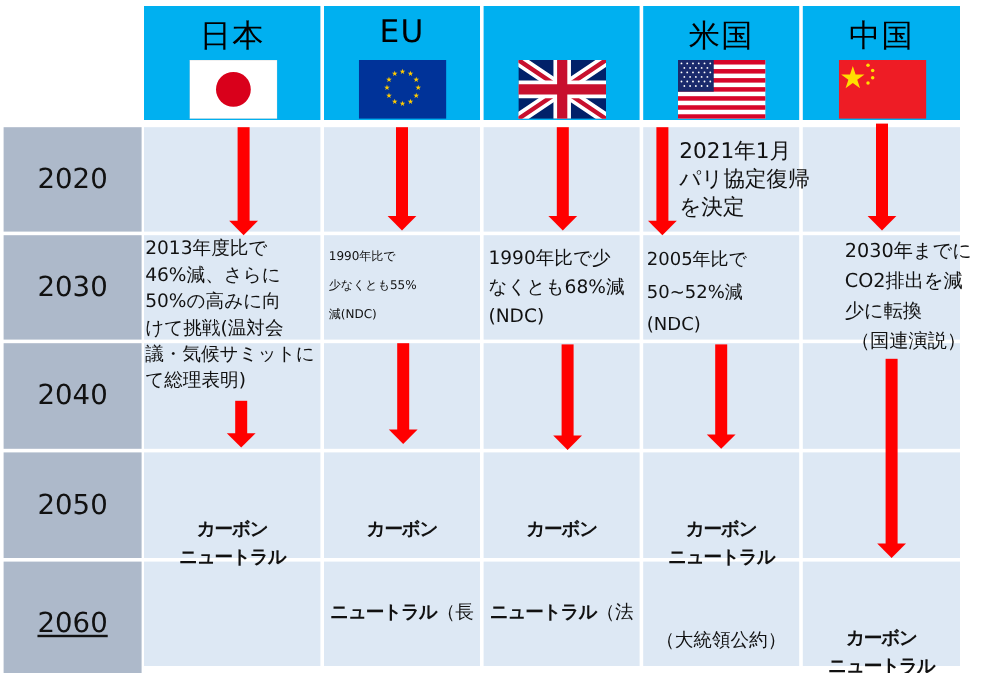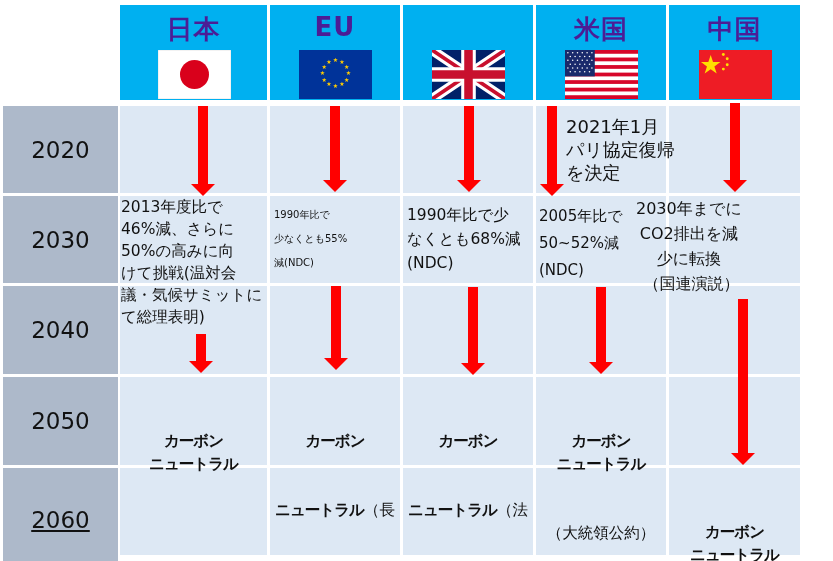--- a/index.html
+++ b/index.html
@@ -1,20 +1,20 @@
 <!DOCTYPE html>
 <html><head>
 <meta charset="utf-8">
 <style>
   * { box-sizing: border-box; margin: 0; padding: 0; }
   html, body { width: 833px; height: 561px; background: #ffffff; overflow: hidden; }
   body { position: relative; font-family: "DejaVu Sans", "Liberation Sans", sans-serif; color: #111; }
 
   .hdr { position: absolute; top: 5px; height: 95px; background: #00b0f0; }
-  .hdr-name { position: absolute; top: 7px; left: 0; right: 0; text-align: center; font-size: 26px; font-weight: bold; color: #4c1d95; letter-spacing: 1px; }
+  .hdr-name { position: absolute; top: 7px; left: 0; right: 0; text-align: center; font-size: 26px; font-weight: normal; color: #000000; letter-spacing: 1px; }
   .flag { position: absolute; top: 45px; width: 73px; height: 49px; left: 50%; margin-left: -36px; }
 
   .yr { position: absolute; left: 3px; width: 115px; background: #adb9ca; display: flex; align-items: center; justify-content: center; font-size: 23px; color: #111; }
   .cell { position: absolute; background: #dde8f4; }
 
   .txt { position: absolute; font-size: 16.5px; line-height: 24px; color: #111; white-space: pre; }
   .cn { position: absolute; text-align: center; font-size: 15.5px; line-height: 23px; white-space: pre; color: #111; }
   .cn .b { font-weight: bold; letter-spacing: -1px; }
 
   .arrow { position: absolute; width: 10px; }
@@ -218,21 +218,21 @@
 て総理表明)</div>
 <div class="txt" style="left:274px; top:203px; font-size:10px; line-height:24px;">1990年比で
 少なくとも55%
 減(NDC)</div>
 <div class="txt" style="left:407px; top:203px; font-size:15.5px; line-height:24px;">1990年比で少
 なくとも68%減
 (NDC)</div>
 <div class="txt" style="left:539px; top:203px; font-size:15px; line-height:27px;">2005年比で
 50~52%減
 (NDC)</div>
-<div class="txt" style="left:636px; top:196px; font-size:16px; line-height:25px;text-align:center;">2030年までに
+<div class="txt" style="left:704px; top:196px; font-size:16px; line-height:25px;">2030年までに
 CO2排出を減
 少に転換
  （国連演説）</div>
 
 <div class="cn" style="left:120px; top:384px; width:147px;">
   <div class="b">カーボン
 ニュートラル</div>
 </div>
 <div class="cn" style="left:270px; top:384px; width:130px;">
   <div class="b">カーボン</div>

